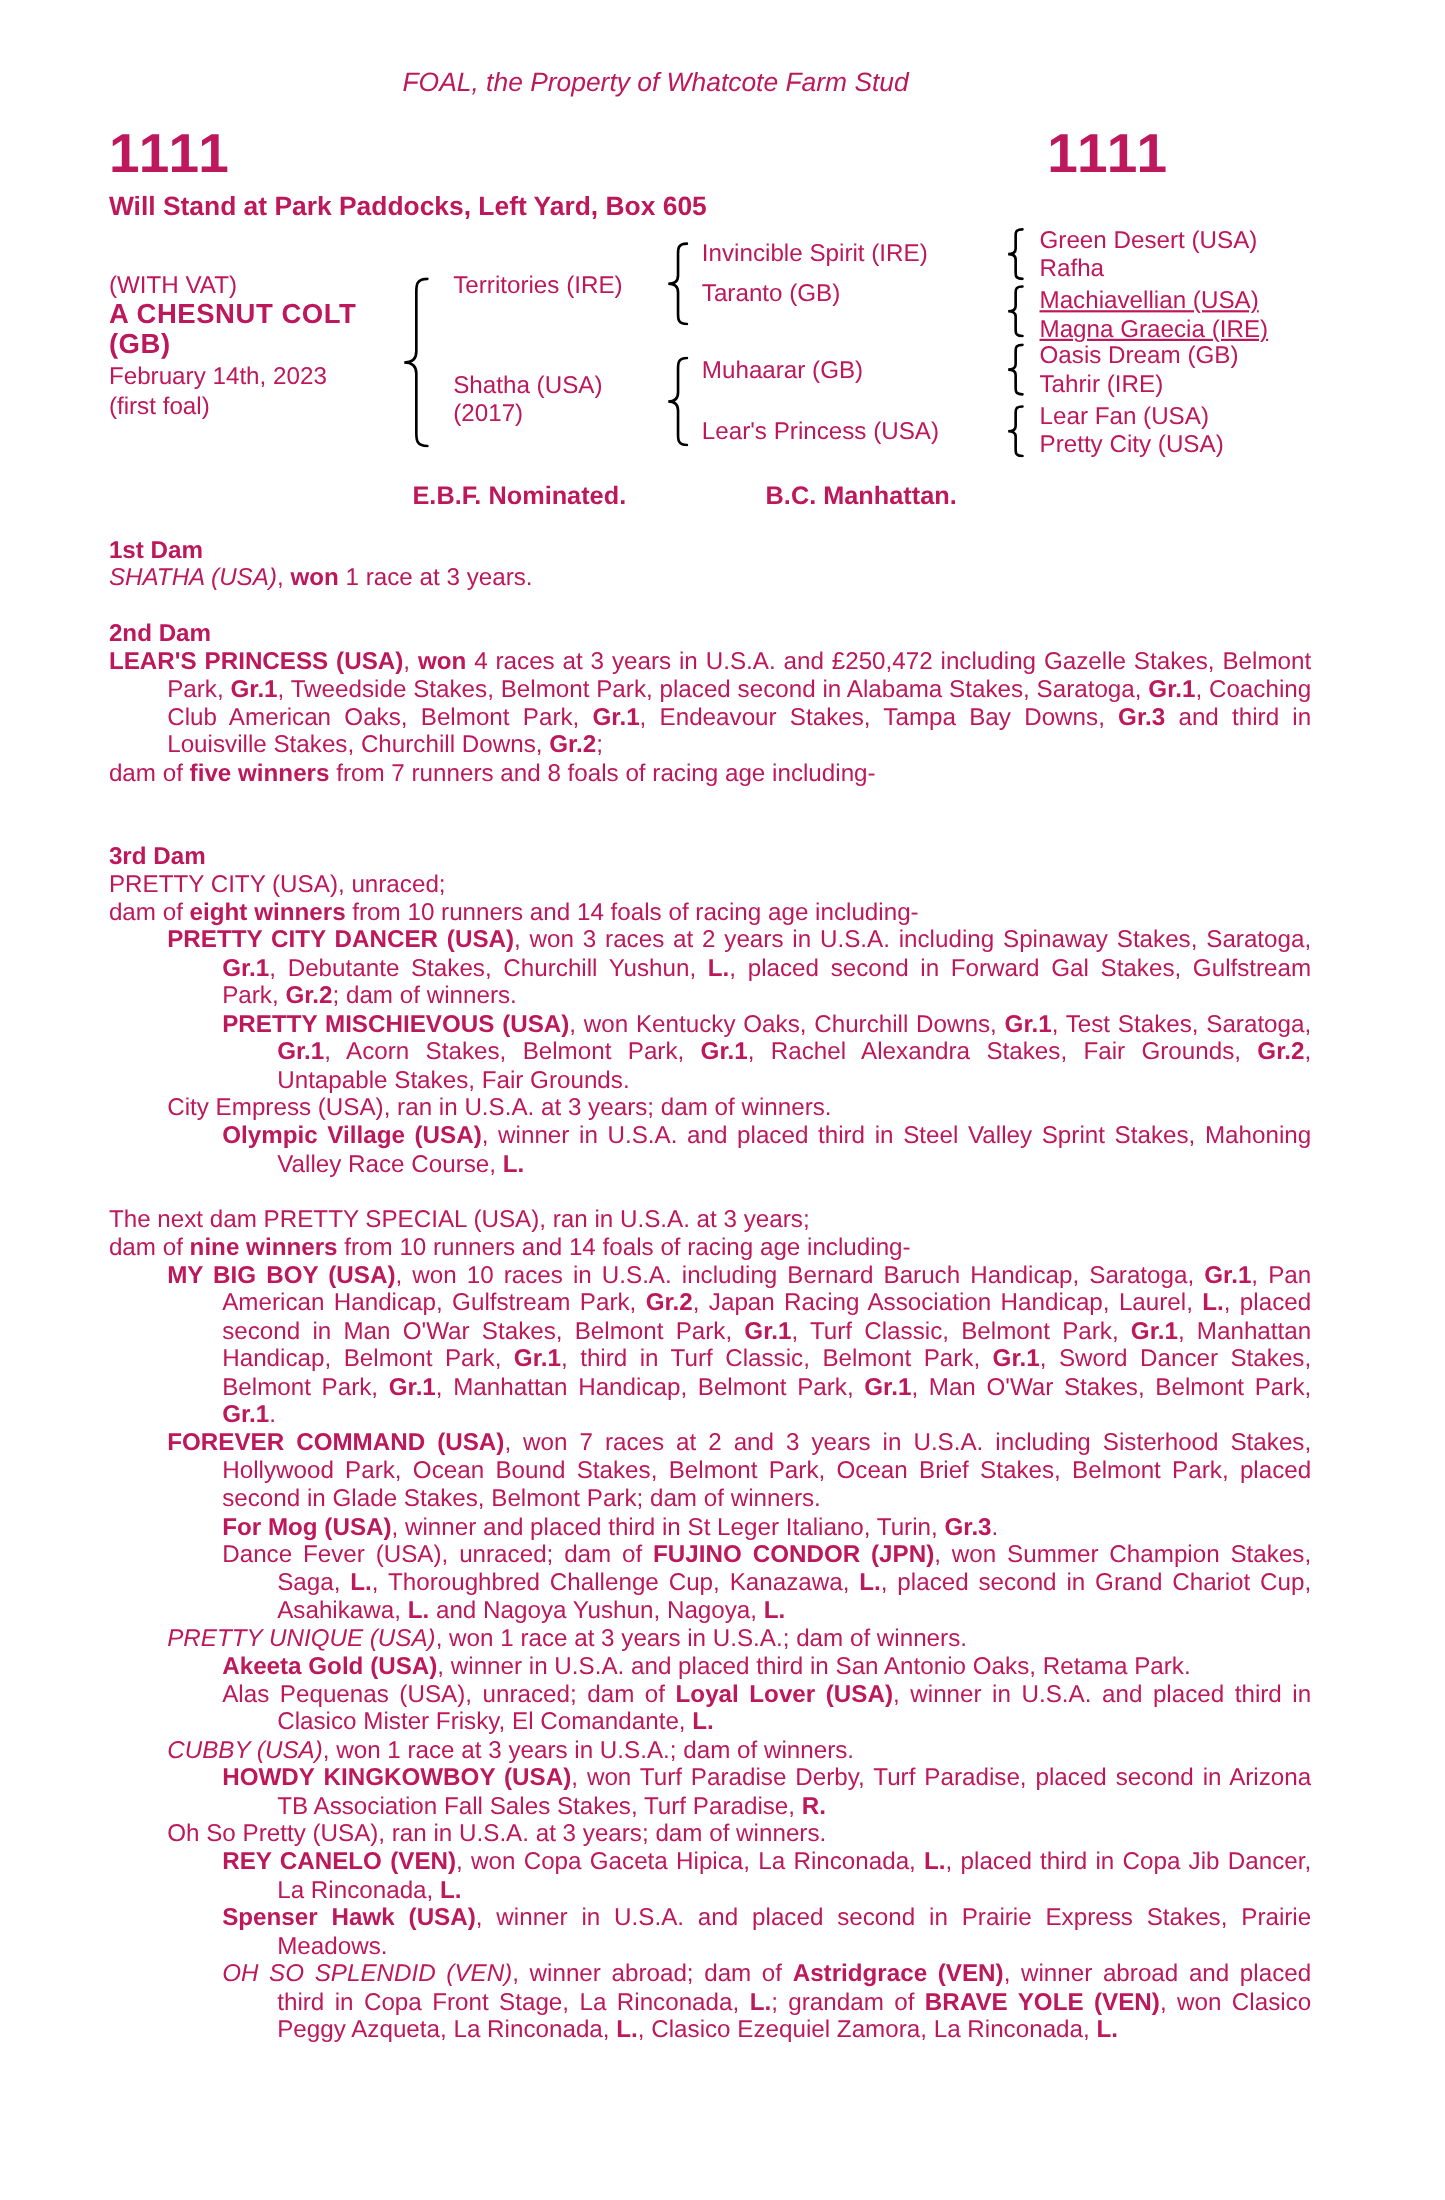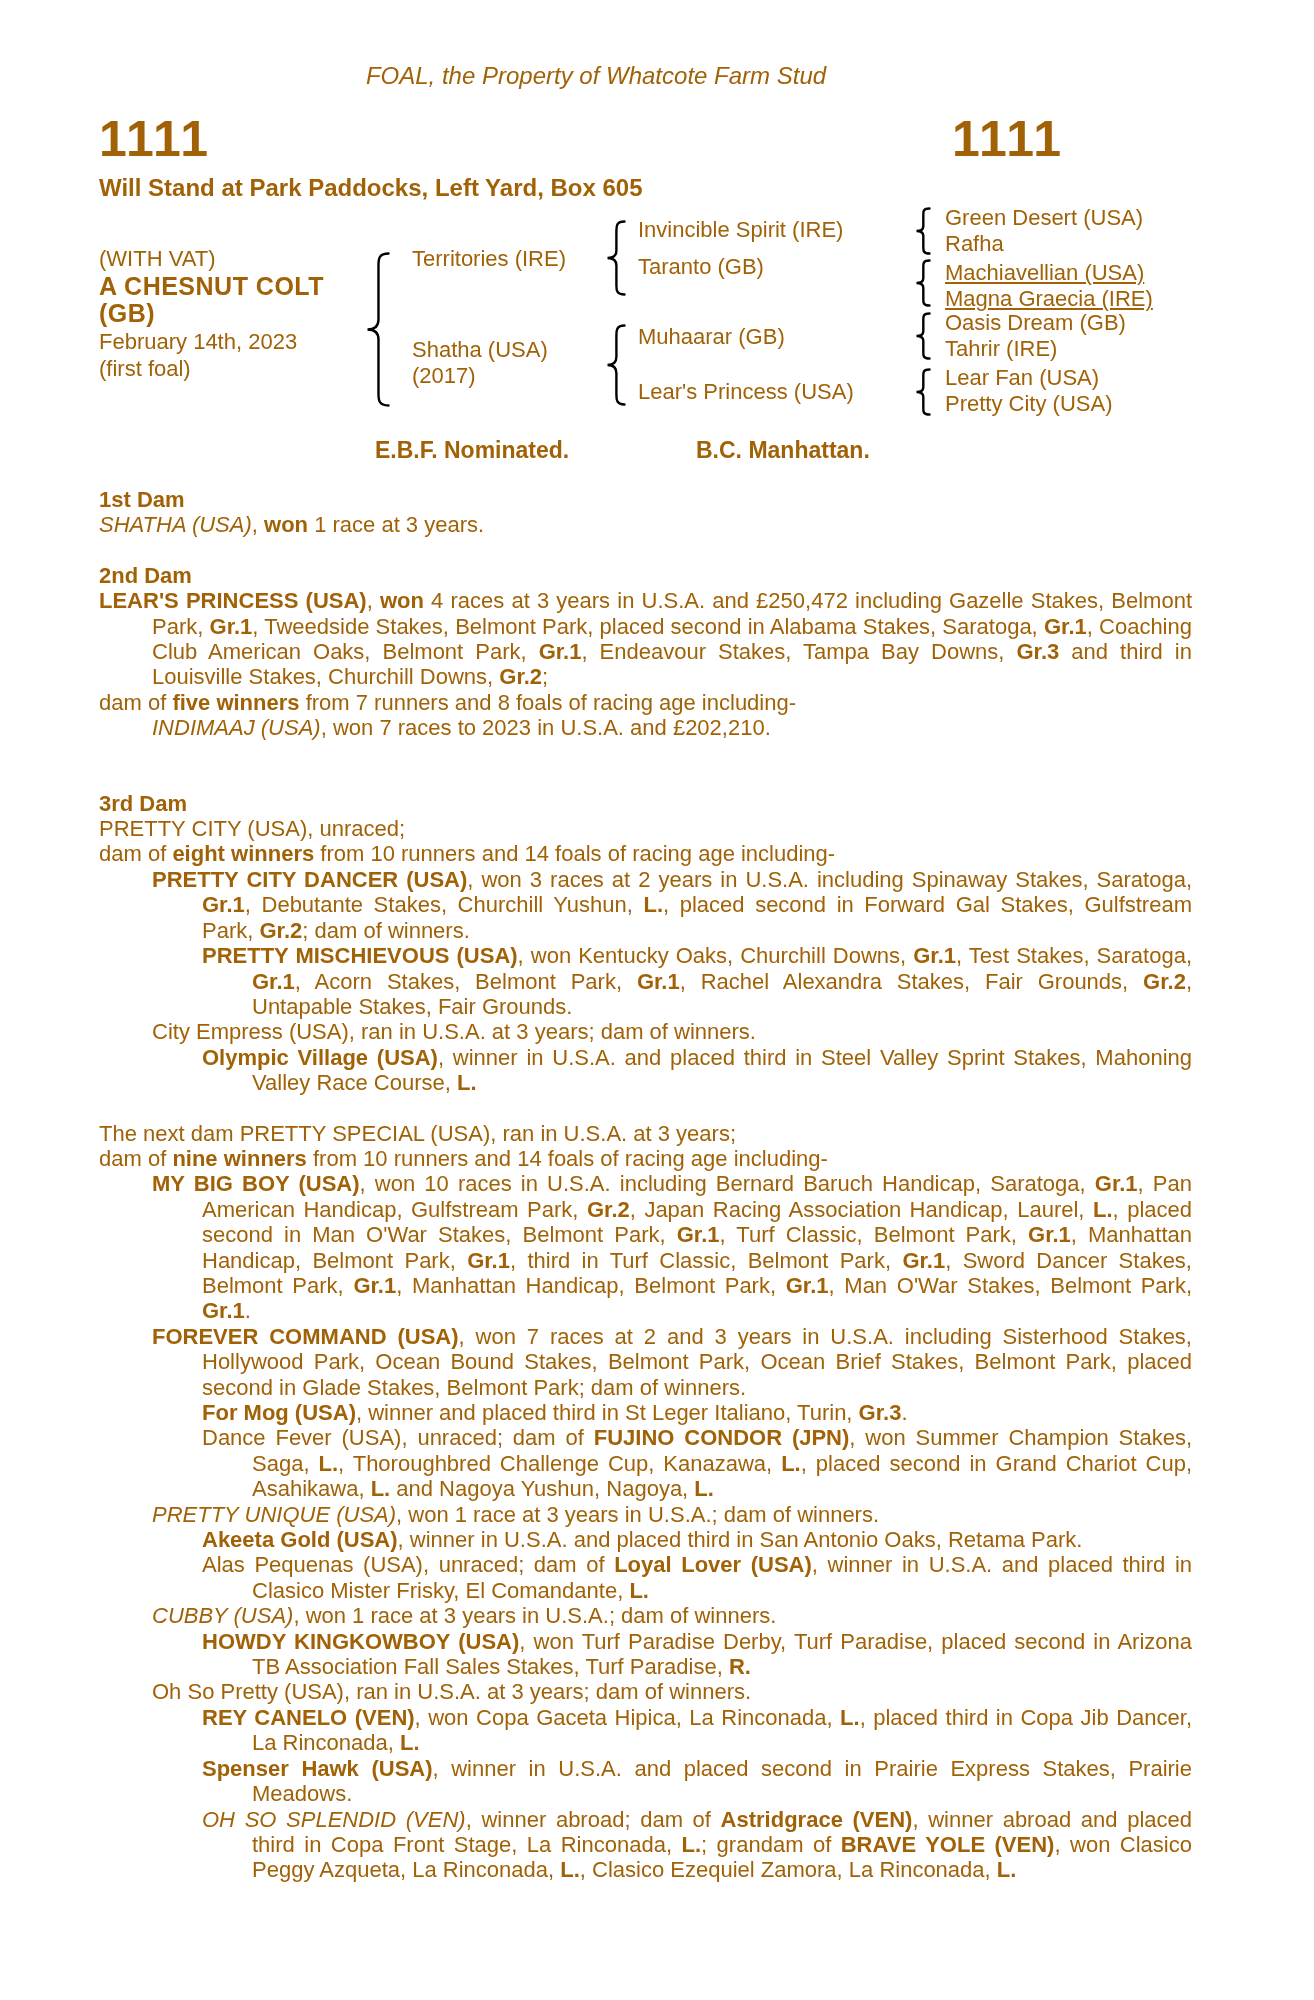--- a/index.html
+++ b/index.html
@@ -1,17 +1,17 @@
 <!DOCTYPE html>
 <html><head>
 <meta charset="utf-8">
 <style>
   html,body { margin:0; padding:0; background:#ffffff; }
   .page {
-    position:relative; width:1192px; height:2000px; background:#ffffff; color:#a16207;
+    position:relative; width:1192px; height:2000px; background:#ffffff; color:#be185d;
     font-family:"Liberation Sans", sans-serif; overflow:hidden;
   }
   .title {
     position:absolute; top:62px; left:0; width:100%; text-align:center;
     font-style:italic; font-size:24px;
   }
   .lot { position:absolute; top:110px; font-size:50px; font-weight:bold; letter-spacing:2px; }
   .lot-left  { left:99px; }
   .lot-right { right:129px; }
   .stand { position:absolute; top:174px; left:99px; font-size:24px; font-weight:bold; }
@@ -166,21 +166,20 @@
 
   <div class="content" id="sections">
       <div class="section">
         <div class="sec-heading">1st Dam</div>
         <div class="para i0"><span class="i">SHATHA (USA)</span><span>, </span><span class="b">won</span><span> 1 race at 3 years.</span></div>
       </div>
       <div class="section">
         <div class="sec-heading">2nd Dam</div>
         <div class="para i0"><span class="b">LEAR'S PRINCESS (USA)</span><span>, </span><span class="b">won</span><span> 4 races at 3 years in U.S.A. and £250,472 including Gazelle Stakes, Belmont Park, </span><span class="b">Gr.1</span><span>, Tweedside Stakes, Belmont Park, placed second in Alabama Stakes, Saratoga, </span><span class="b">Gr.1</span><span>, Coaching Club American Oaks, Belmont Park, </span><span class="b">Gr.1</span><span>, Endeavour Stakes, Tampa Bay Downs, </span><span class="b">Gr.3</span><span> and third in Louisville Stakes, Churchill Downs, </span><span class="b">Gr.2</span><span>;</span></div>
         <div class="para i0"><span>dam of </span><span class="b">five winners</span><span> from 7 runners and 8 foals of racing age including-</span></div>
-        <div class="para i1"><span class="i">INDIMAAJ (USA)</span><span>, won 7 races to 2023 in U.S.A. and £202,210.</span></div>
       </div>
       <div class="section gap-lg">
         <div class="sec-heading">3rd Dam</div>
         <div class="para i0"><span>PRETTY CITY (USA), unraced;</span></div>
         <div class="para i0"><span>dam of </span><span class="b">eight winners</span><span> from 10 runners and 14 foals of racing age including-</span></div>
         <div class="para i1"><span class="b">PRETTY CITY DANCER (USA)</span><span>, won 3 races at 2 years in U.S.A. including Spinaway Stakes, Saratoga, </span><span class="b">Gr.1</span><span>, Debutante Stakes, Churchill Yushun, </span><span class="b">L.</span><span>, placed second in Forward Gal Stakes, Gulfstream Park, </span><span class="b">Gr.2</span><span>; dam of winners.</span></div>
         <div class="para i2"><span class="b">PRETTY MISCHIEVOUS (USA)</span><span>, won Kentucky Oaks, Churchill Downs, </span><span class="b">Gr.1</span><span>, Test Stakes, Saratoga, </span><span class="b">Gr.1</span><span>, Acorn Stakes, Belmont Park, </span><span class="b">Gr.1</span><span>, Rachel Alexandra Stakes, Fair Grounds, </span><span class="b">Gr.2</span><span>, Untapable Stakes, Fair Grounds.</span></div>
         <div class="para i1"><span>City Empress (USA), ran in U.S.A. at 3 years; dam of winners.</span></div>
         <div class="para i2"><span class="b">Olympic Village (USA)</span><span>, winner in U.S.A. and placed third in Steel Valley Sprint Stakes, Mahoning Valley Race Course, </span><span class="b">L.</span></div>
       </div>

